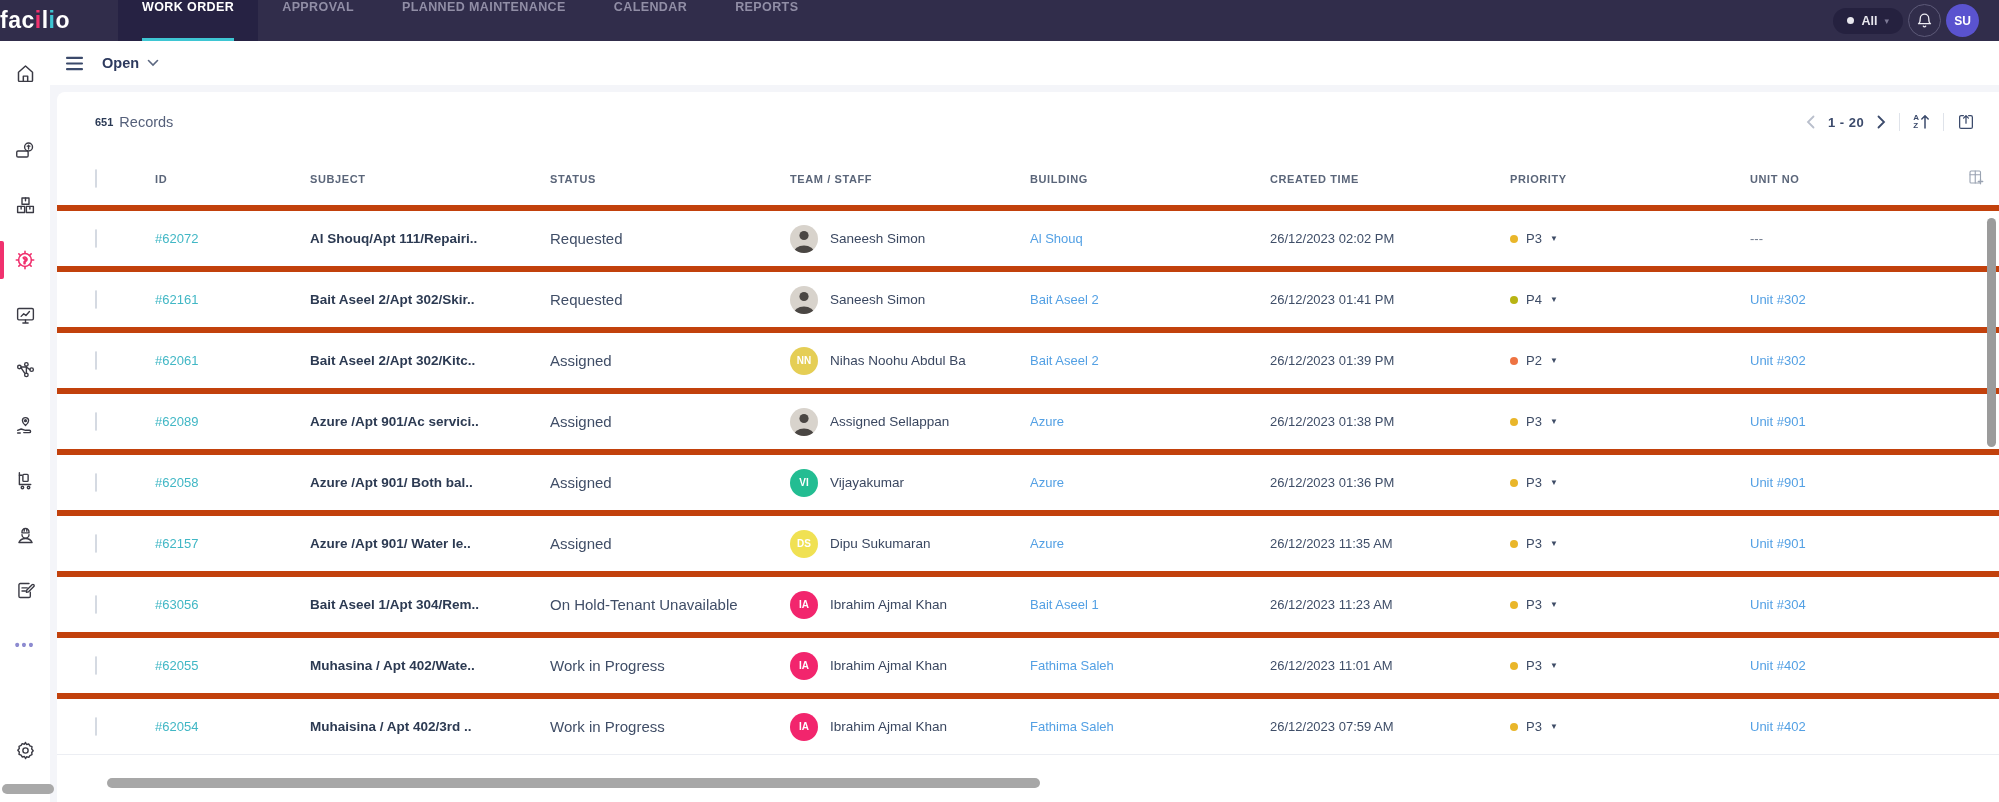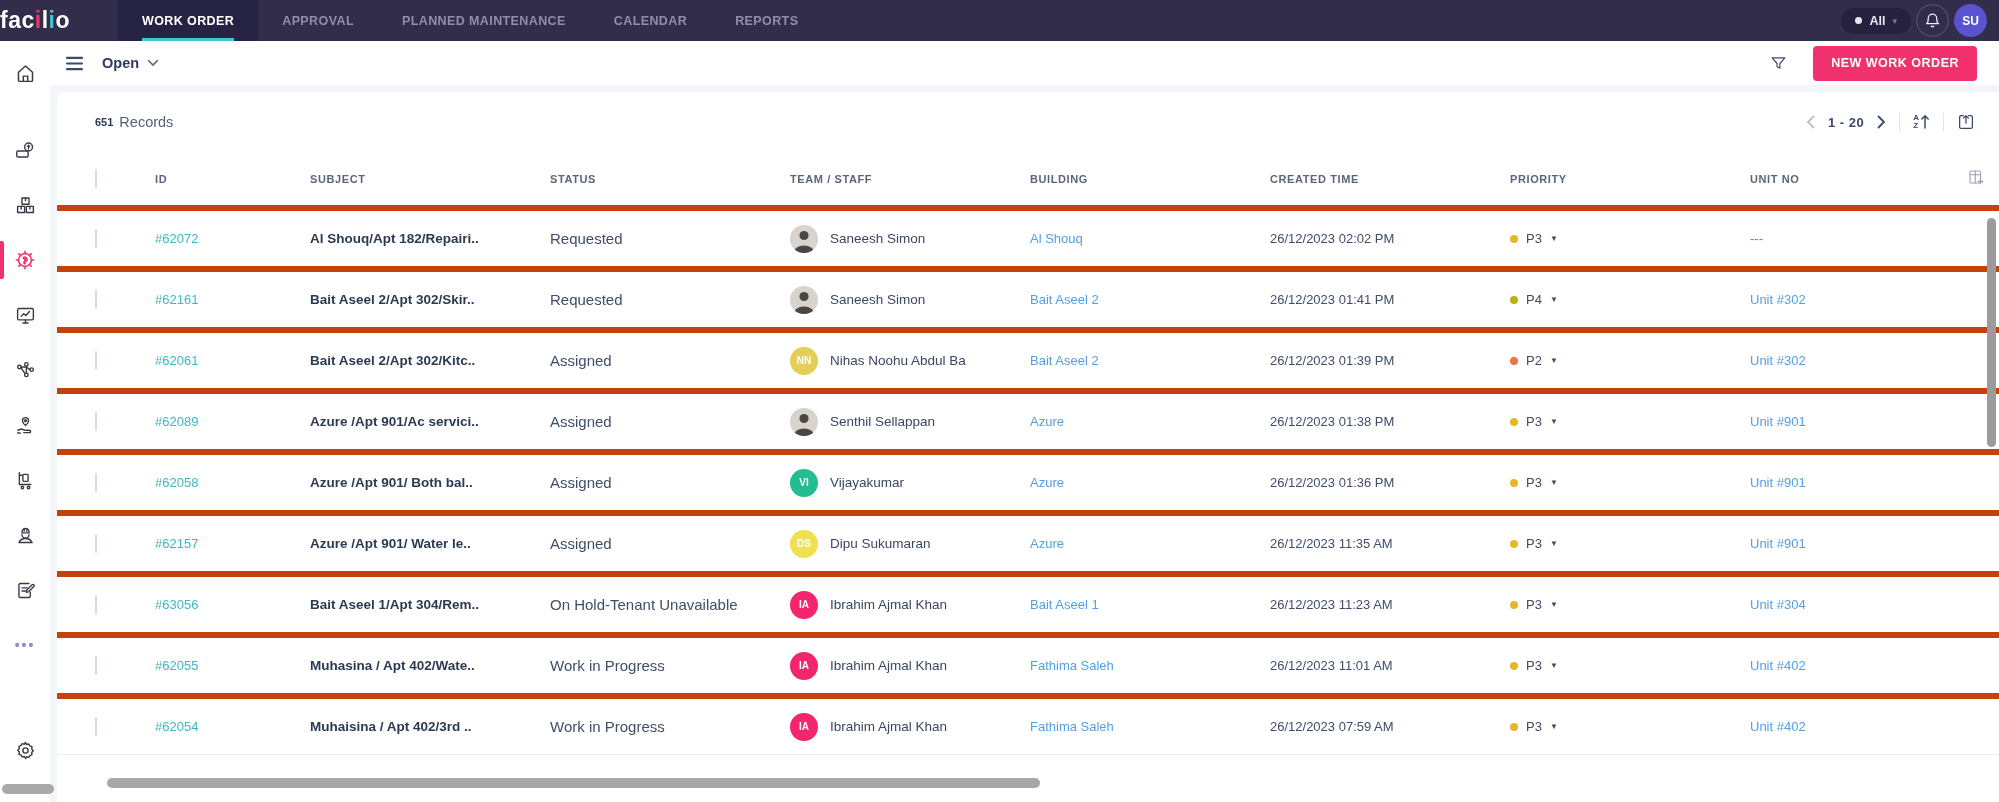--- a/index.html
+++ b/index.html
@@ -5,24 +5,24 @@
   * { margin:0; padding:0; box-sizing:border-box; }
   html,body { width:1999px; height:802px; overflow:hidden; font-family:"Liberation Sans",sans-serif; background:#f4f5f9; }
   body { position:relative; }
 
   
   .navbar { position:absolute; top:0; left:0; width:100%; height:41px; background:#312d4b; display:flex; align-items:stretch; z-index:30; }
   .logo { width:112px; display:flex; align-items:center; color:#fff; font-size:23px; font-weight:bold; letter-spacing:.5px; }
   .logo .dot-pink { color:#f0316e; } .logo .dot-teal { color:#3ec6d3; }
   .logo-word { position:relative; }
   .nav-tabs { display:flex; align-items:stretch; margin-left:6px; }
-  .nav-tab { position:relative; display:flex; align-items:center; padding:0 24px; font-size:12.5px; font-weight:bold; letter-spacing:.4px; color:#918ea6; cursor:pointer; }
+  .nav-tab { position:relative; display:flex; padding:0 24px; font-size:12.5px; font-weight:bold; letter-spacing:.4px; color:#918ea6; cursor:pointer; }
   .nav-tab.active { background:#262243; color:#ffffff; }
   .nav-tab.active::after { content:""; position:absolute; left:24px; right:24px; bottom:0; height:3px; background:#3ec6d3; }
-  .nav-right { margin-left:auto; display:flex; align-items:center; gap:5px; padding-right:12px; }
+  .nav-right { margin-left:auto; display:flex; align-items:center; gap:5px; padding-right:20px; }
   .scope-pill { display:flex; align-items:center; gap:7px; background:#25213f; border-radius:13px; height:26px; padding:0 14px; cursor:pointer; }
   .scope-dot { width:7px; height:7px; border-radius:50%; background:#e8e7ee; }
   .scope-label { color:#e8e7ee; font-size:12.5px; font-weight:bold; }
   .scope-chev { color:#7d7a96; font-size:9px; }
   .bell-wrap { width:33px; height:33px; border:1px solid #5d5a78; border-radius:50%; display:flex; align-items:center; justify-content:center; cursor:pointer; }
   .avatar-su { width:33px; height:33px; border-radius:50%; background:#5a53cf; color:#fff; font-size:12px; font-weight:bold; display:flex; align-items:center; justify-content:center; cursor:pointer; }
 
   
   .sidebar { position:absolute; top:41px; left:0; width:50px; height:761px; background:#fff; z-index:20; display:flex; flex-direction:column; align-items:center; }
   .side-icon { width:50px; height:44px; display:flex; align-items:center; justify-content:center; color:#3a3a44; cursor:pointer; position:relative; }
@@ -231,28 +231,20 @@
     <svg width="19" height="15" viewBox="0 0 20 16" stroke="#3b4a6b" stroke-width="2.2" stroke-linecap="round">
         <path d="M2 2h16M2 8h16M2 14h16"></path>
       </svg>
   </span>
   <span class="view-select">
     <span class="view-label">Open</span>
     <svg class="view-chev" width="12" height="8" viewBox="0 0 12 8" fill="none" stroke="#5b6780" stroke-width="1.6" stroke-linecap="round">
         <path d="M1.5 1.5 6 6l4.5-4.5"></path>
       </svg>
   </span>
-  <span class="toolbar-right">
-    <span class="filter-icon">
-      <svg width="17" height="17" viewBox="0 0 24 24" fill="none" stroke="#3b4a6b" stroke-width="1.7" stroke-linejoin="round">
-          <path d="M3 4h18l-7 8v6.5L10 16.5V12z"></path>
-        </svg>
-    </span>
-    <button class="new-wo-btn">NEW WORK ORDER</button>
-  </span>
 </div>
 
 <div class="card">
 
   <div class="records-bar">
     <span class="records-count">651</span>
     <span class="records-label">Records</span>
     <span class="records-right">
       <span class="pg-chev">
         <svg width="9" height="14" viewBox="0 0 9 14" fill="none" stroke="#b9bfcc" stroke-width="1.8" stroke-linecap="round">
@@ -301,21 +293,21 @@
           <path d="M11 4v16M4 9h14"></path>
           <path d="M18 15v6M15 18h6" stroke-width="1.7"></path>
         </svg>
     </span>
   </div>
 
   <div id="table-body">
       <div class="grid-row trow">
       <span><span class="checkbox"></span></span>
       <span class="cell-id">#62072</span>
-      <span class="cell-subject">Al Shouq/Apt 182/Repairi..</span>
+      <span class="cell-subject">Al Shouq/Apt 111/Repairi..</span>
       <span class="cell-status">Requested</span>
       <span class="cell-staff">
         <span class="staff-avatar photo">
 
           <svg class="silhouette" width="28" height="28" viewBox="0 0 28 28">
               <circle cx="14" cy="10.5" r="4.6" fill="#4a4643"></circle>
               <path d="M3.5 28a10.5 7.5 0 0 1 21 0z" fill="#4a4643"></path>
             </svg>
         </span>
         <span class="staff-name">Saneesh Simon</span>
@@ -380,21 +372,21 @@
       <span class="cell-subject">Azure /Apt 901/Ac servici..</span>
       <span class="cell-status">Assigned</span>
       <span class="cell-staff">
         <span class="staff-avatar photo">
 
           <svg class="silhouette" width="28" height="28" viewBox="0 0 28 28">
               <circle cx="14" cy="10.5" r="4.6" fill="#4a4643"></circle>
               <path d="M3.5 28a10.5 7.5 0 0 1 21 0z" fill="#4a4643"></path>
             </svg>
         </span>
-        <span class="staff-name">Senthil Sellappan</span>
+        <span class="staff-name">Assigned Sellappan</span>
       </span>
       <span class="cell-link">Azure</span>
       <span class="cell-created">26/12/2023 01:38 PM</span>
       <span class="cell-priority">
         <span class="pri-dot" style="background: rgb(233, 182, 42);"></span>
         <span class="pri-label">P3</span>
         <span class="pri-caret">▼</span>
       </span>
       <span class="cell-link">Unit #901</span>
     </div>

